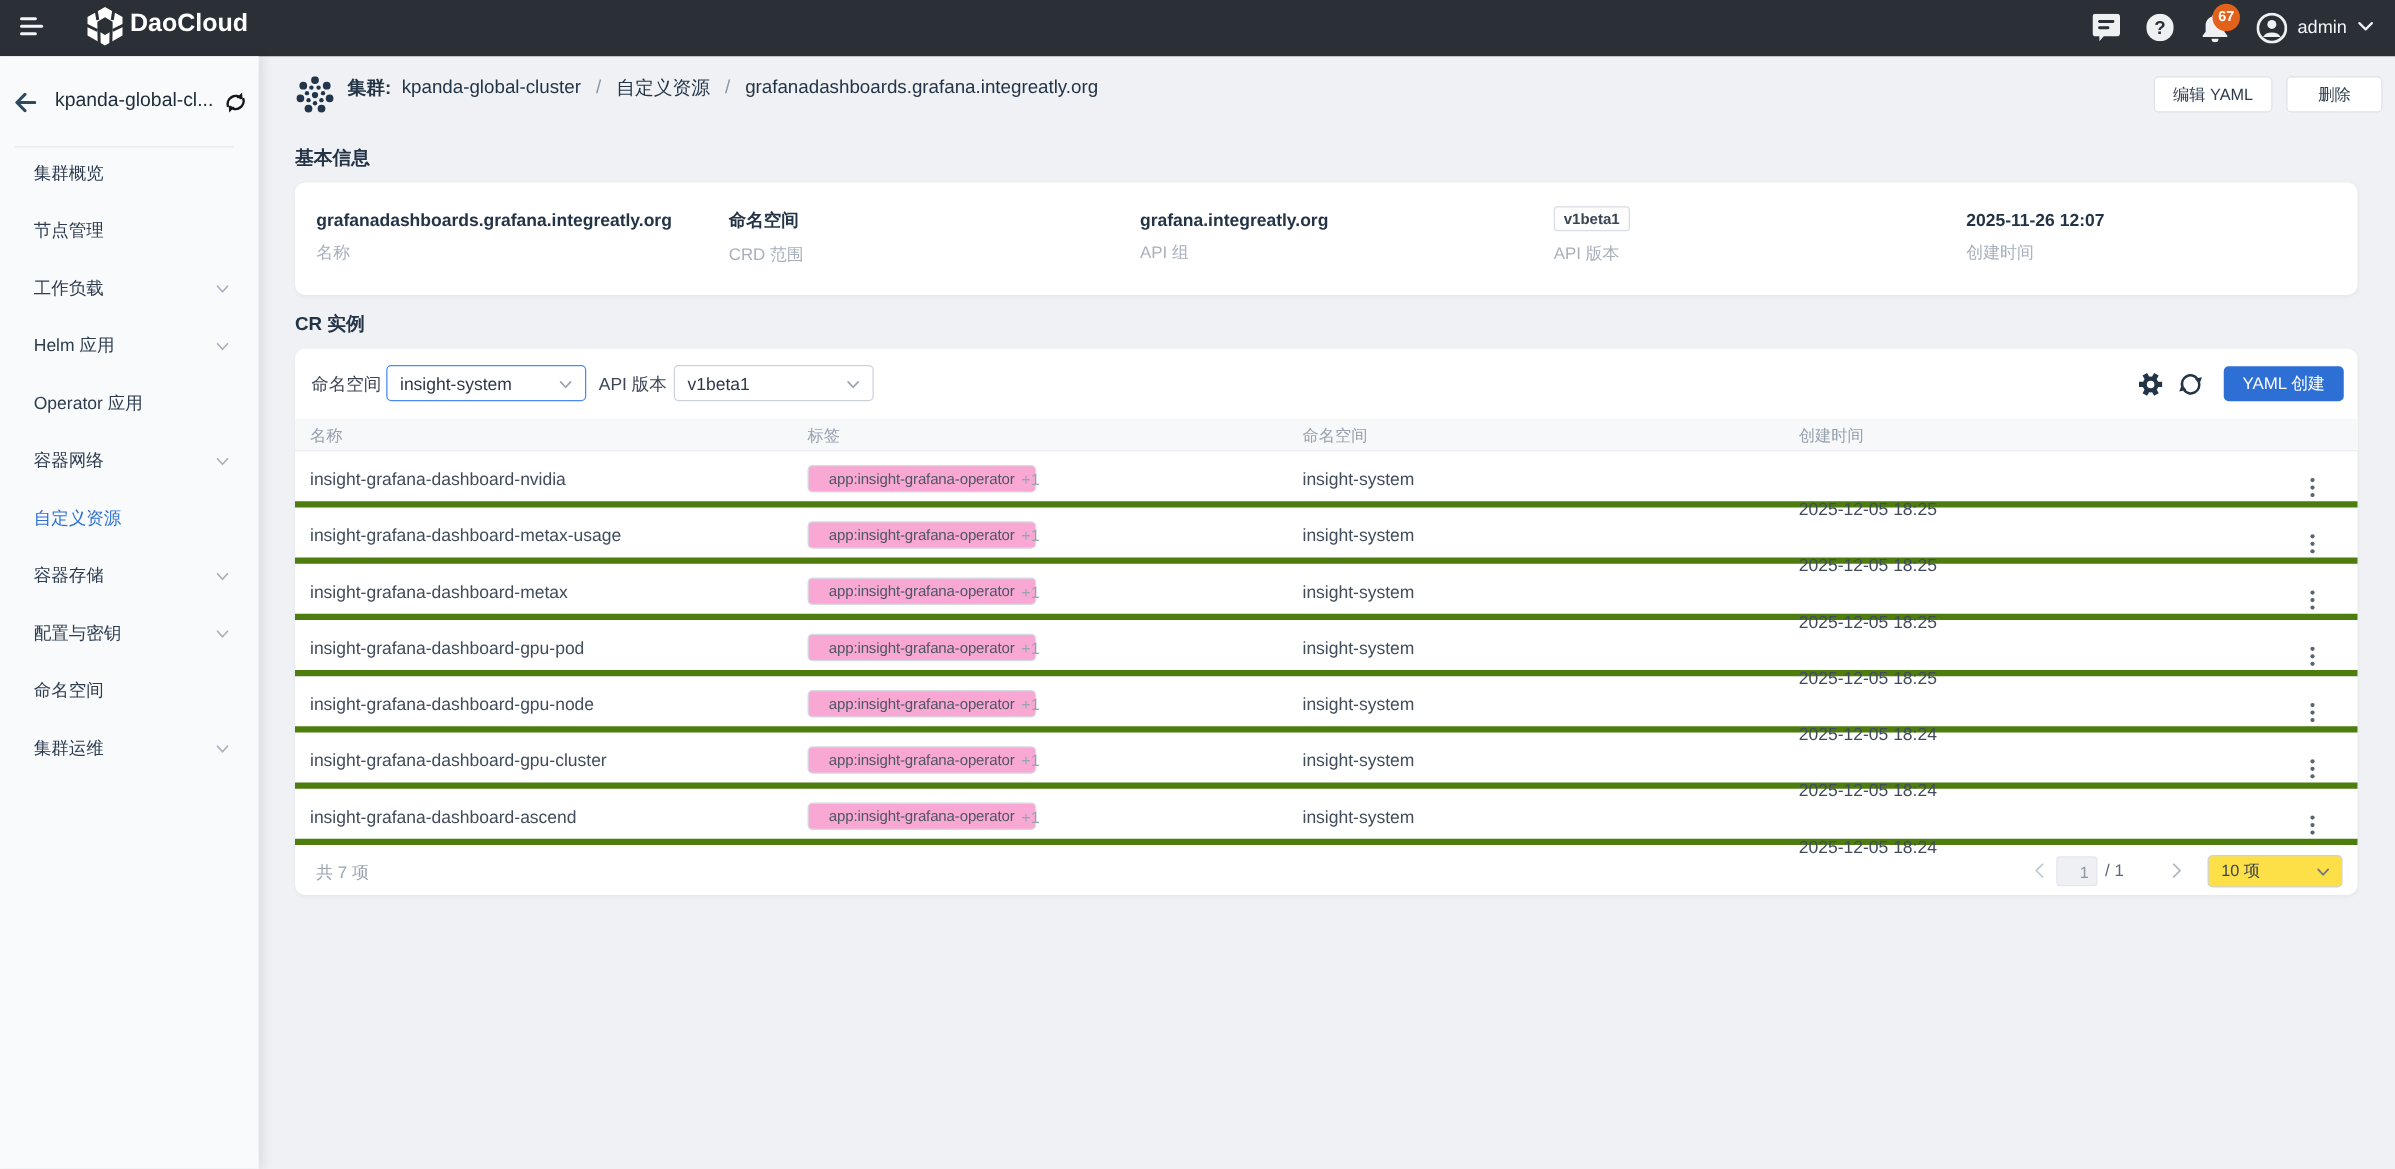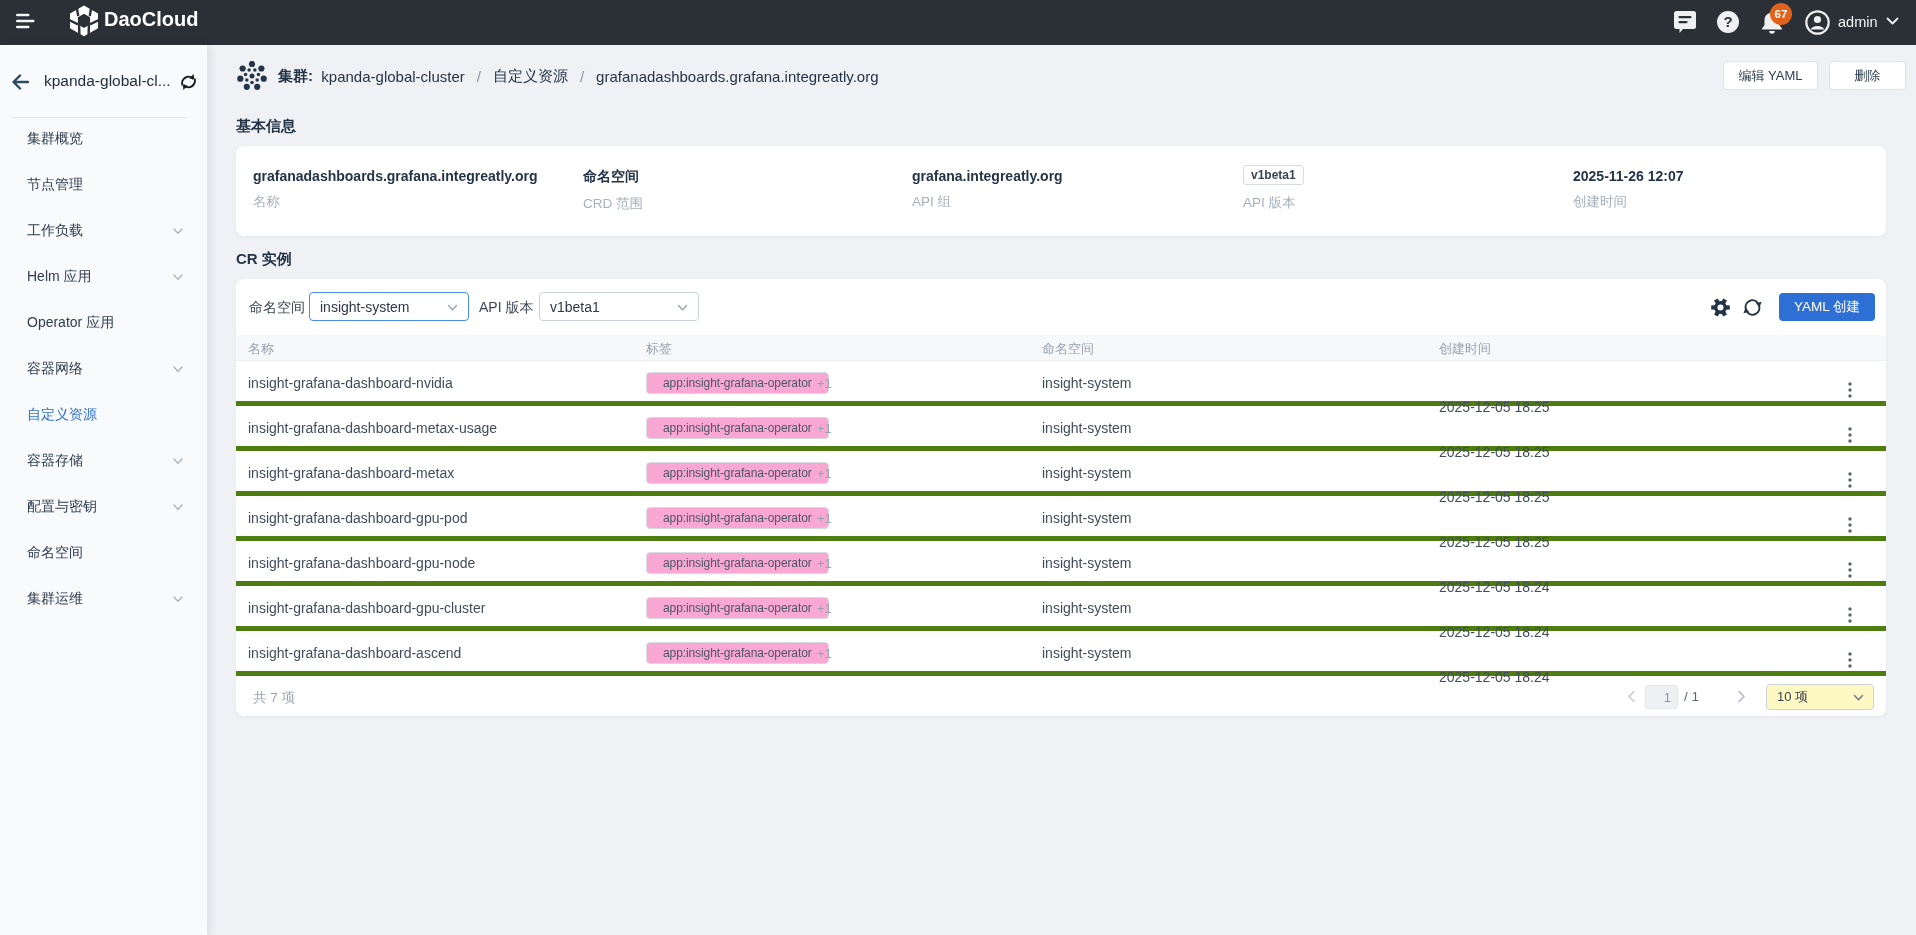--- a/index.html
+++ b/index.html
@@ -18,21 +18,21 @@
 .menu-item { position:absolute; left:27px; width:170px; height:20px; font-size:14px; color:#2d3c4e; }
 .menu-item.active { color:#2e6fd6; }
 .menu-chev { position:absolute; right:14px; }
 
 
 #main { position:absolute; left:207px; top:45px; width:1709px; height:890px; }
 .card { position:absolute; left:29px; width:1650px; background:#fff; border-radius:8px; box-shadow:0 1px 3px rgba(40,50,70,0.05); }
 .sec-title { position:absolute; left:29px; font-size:15px; font-weight:bold; color:#243447; }
 
 
-#crumb { position:absolute; left:29px; top:16px; height:30px; display:flex; align-items:center; color:#243447; font-size:15px; }
+#crumb { position:absolute; left:29px; top:16px; height:30px; display:flex; color:#243447; font-size:15px; }
 #crumb .sep { color:#8a94a2; margin:0 12px; }
 
 
 .hbtn { position:absolute; top:16px; height:29px; background:#fff; border:1px solid #dfe2e7; border-radius:4px; font-size:13px; color:#2d3c4e; display:flex; align-items:center; justify-content:center; }
 
 
 .info-col { position:absolute; top:22px; }
 .info-val { font-size:14px; font-weight:bold; color:#243447; }
 .info-lab { font-size:13.5px; color:#a8b0bc; margin-top:9px; }
 .vtag { display:inline-block; font-size:12px; font-weight:bold; color:#3a4553; border:1px solid #d8dde3; background:#fdfdfe; border-radius:3px; padding:2px 7px; position:relative; top:-3px; }
@@ -337,20 +337,20 @@
     <div id="pager">
       <div class="abs" style="left:17px;top:13px;font-size:13.5px;color:#9aa3b1">共 7 项</div>
       <svg class="abs" style="left:1391px;top:14px" width="9" height="13" viewBox="0 0 9 13">
           <path d="M7 1.5 L2 6.5 L7 11.5" fill="none" stroke="#c6ccd4" stroke-width="1.6" stroke-linecap="round" stroke-linejoin="round"></path>
         </svg>
       <div class="abs" style="left:1409px;top:9px;width:33px;height:24px;background:#eef0f3;border:1px solid #e3e6eb;border-radius:3px;font-size:13px;color:#8d96a4;display:flex;align-items:center;justify-content:flex-end;padding-right:6px;">1</div>
       <div class="abs" style="left:1448px;top:13px;font-size:13.5px;color:#5d6774">/ 1</div>
       <svg class="abs" style="left:1501px;top:14px" width="9" height="13" viewBox="0 0 9 13">
           <path d="M2 1.5 L7 6.5 L2 11.5" fill="none" stroke="#b4bbc5" stroke-width="1.6" stroke-linecap="round" stroke-linejoin="round"></path>
         </svg>
-      <div class="abs" style="left:1530px;top:8px;width:108px;height:26px;background:#fef9c3;border:1px solid #ccd2da;border-radius:4px;font-size:13px;color:#39434f;display:flex;align-items:center;padding-left:10px;">10 项
+      <div class="abs" style="left:1530px;top:8px;width:108px;height:26px;background:#fde047;border:1px solid #ccd2da;border-radius:4px;font-size:13px;color:#39434f;display:flex;align-items:center;padding-left:10px;">10 项
         <svg class="abs" style="right:9px;top:9px" width="11" height="8" viewBox="0 0 11 8">
             <path d="M1.5 1.5 L5.5 5.8 L9.5 1.5" fill="none" stroke="#6d7683" stroke-width="1.4" stroke-linecap="round" stroke-linejoin="round"></path>
           </svg>
       </div>
     </div>
   </div>
 </div>
 
 </body></html>

